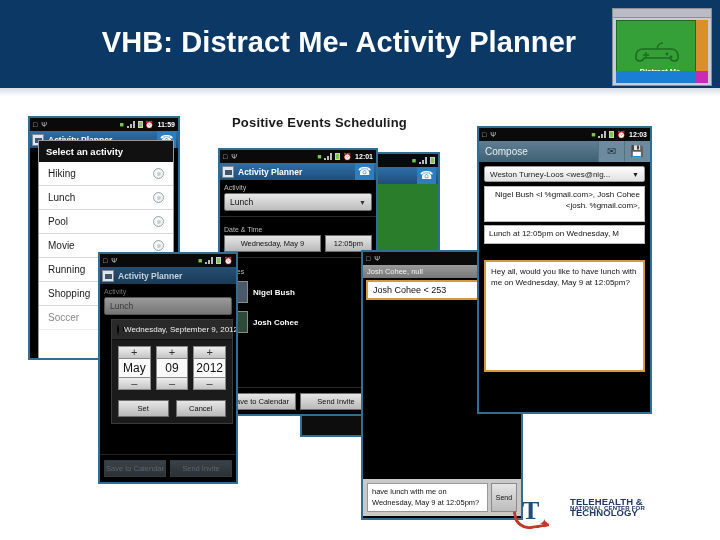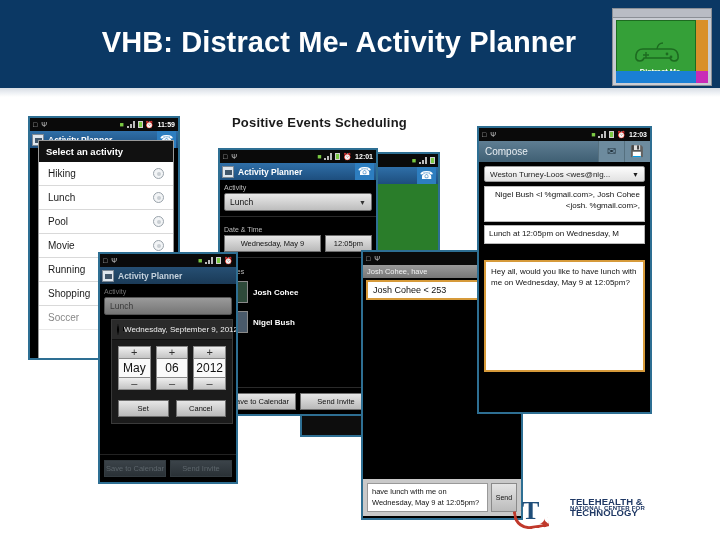--- a/index.html
+++ b/index.html
@@ -377,26 +377,26 @@
       <div class="gbtn" style="flex:1;">12:05pm</div>
     </div>
 
     <div class="divider"></div>
     <div style="display:flex;align-items:center;">
       <div class="lbl">Invites</div>
       <div style="margin-left:auto;padding-right:6px;color:#7ac943;font-size:12px;font-weight:bold;">+</div>
     </div>
 
     <div class="invitee">
+      <div class="avatar"></div>
+      <div class="invitee-name">Nigel Bush</div>
+    </div>
+    <div class="invitee">
       <div class="avatar a2"></div>
       <div class="invitee-name">Josh Cohee</div>
-    </div>
-    <div class="invitee">
-      <div class="avatar"></div>
-      <div class="invitee-name">Nigel Bush</div>
     </div>
 
     <div style="position:absolute; left:0; right:0; bottom:4px;">
       <div style="height:1px;background:#2a2a2a;margin-bottom:5px;"></div>
       <div class="btnrow">
         <div class="gbtn">Save to Calendar</div>
         <div class="gbtn">Send Invite</div>
       </div>
     </div>
   </div>
@@ -429,21 +429,21 @@
         <div class="picker-date">Wednesday, September 9, 2012</div>
       </div>
       <div class="spin3">
         <div class="spincol">
           <div class="spin-pm">+</div>
           <div class="spin-val">May</div>
           <div class="spin-pm">–</div>
         </div>
         <div class="spincol">
           <div class="spin-pm">+</div>
-          <div class="spin-val">06</div>
+          <div class="spin-val">09</div>
           <div class="spin-pm">–</div>
         </div>
         <div class="spincol">
           <div class="spin-pm">+</div>
           <div class="spin-val">2012</div>
           <div class="spin-pm">–</div>
         </div>
       </div>
       <div class="pickbtns">
         <div class="gbtn">Set</div>
@@ -465,21 +465,21 @@
       <div class="sb-left">
           <span class="sb-ico">□</span>
           <span class="sb-ico">Ψ</span>
         </div>
       <div class="sb-right">
           <span class="sb-ico green">■</span>
           <span class="sb-bars"></span>
           <span class="sb-batt"></span>
         </div>
     </div>
-    <div class="sms-title">Josh Cohee, have</div>
+    <div class="sms-title">Josh Cohee, null</div>
     <div class="sms-to">Josh Cohee &lt; 253</div>
     <div style="height:124px;background:#000;"></div>
     <div style="position:absolute;left:0;right:0;bottom:2px;">
       <div class="sms-compose">
         <div class="sms-input">have lunch with me on Wednesday, May 9 at 12:05pm?</div>
         <div class="sms-send">Send</div>
       </div>
     </div>
   </div>
 

